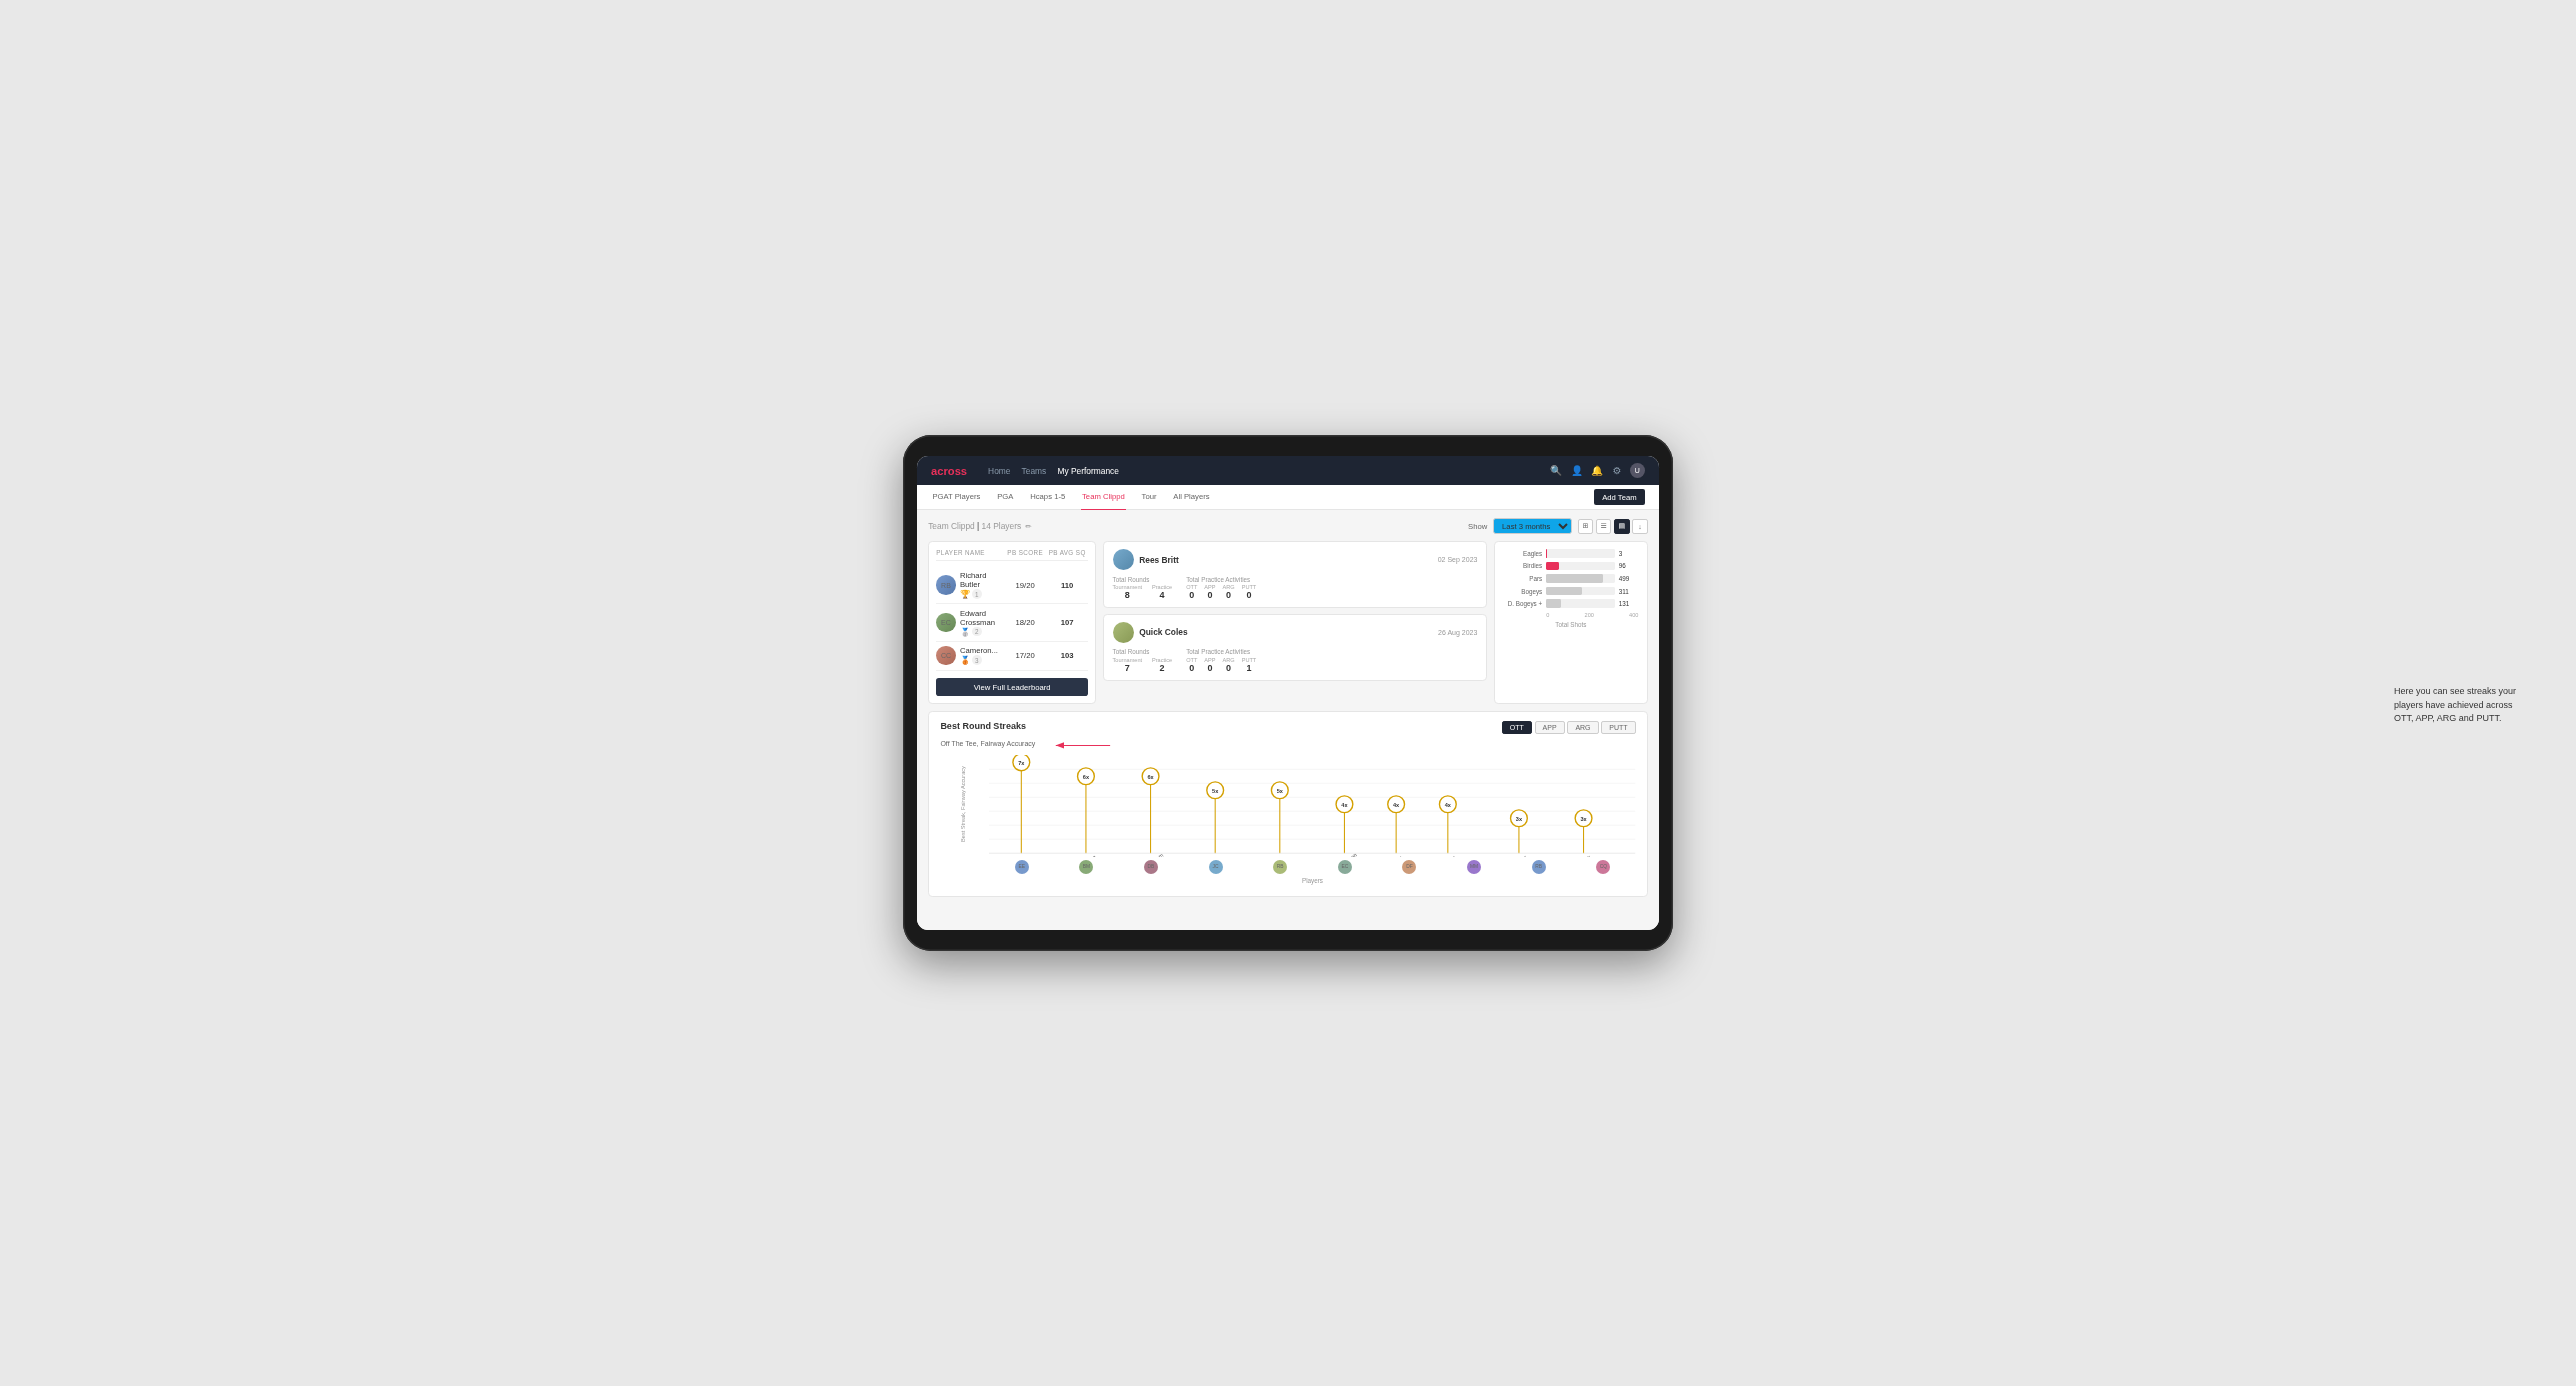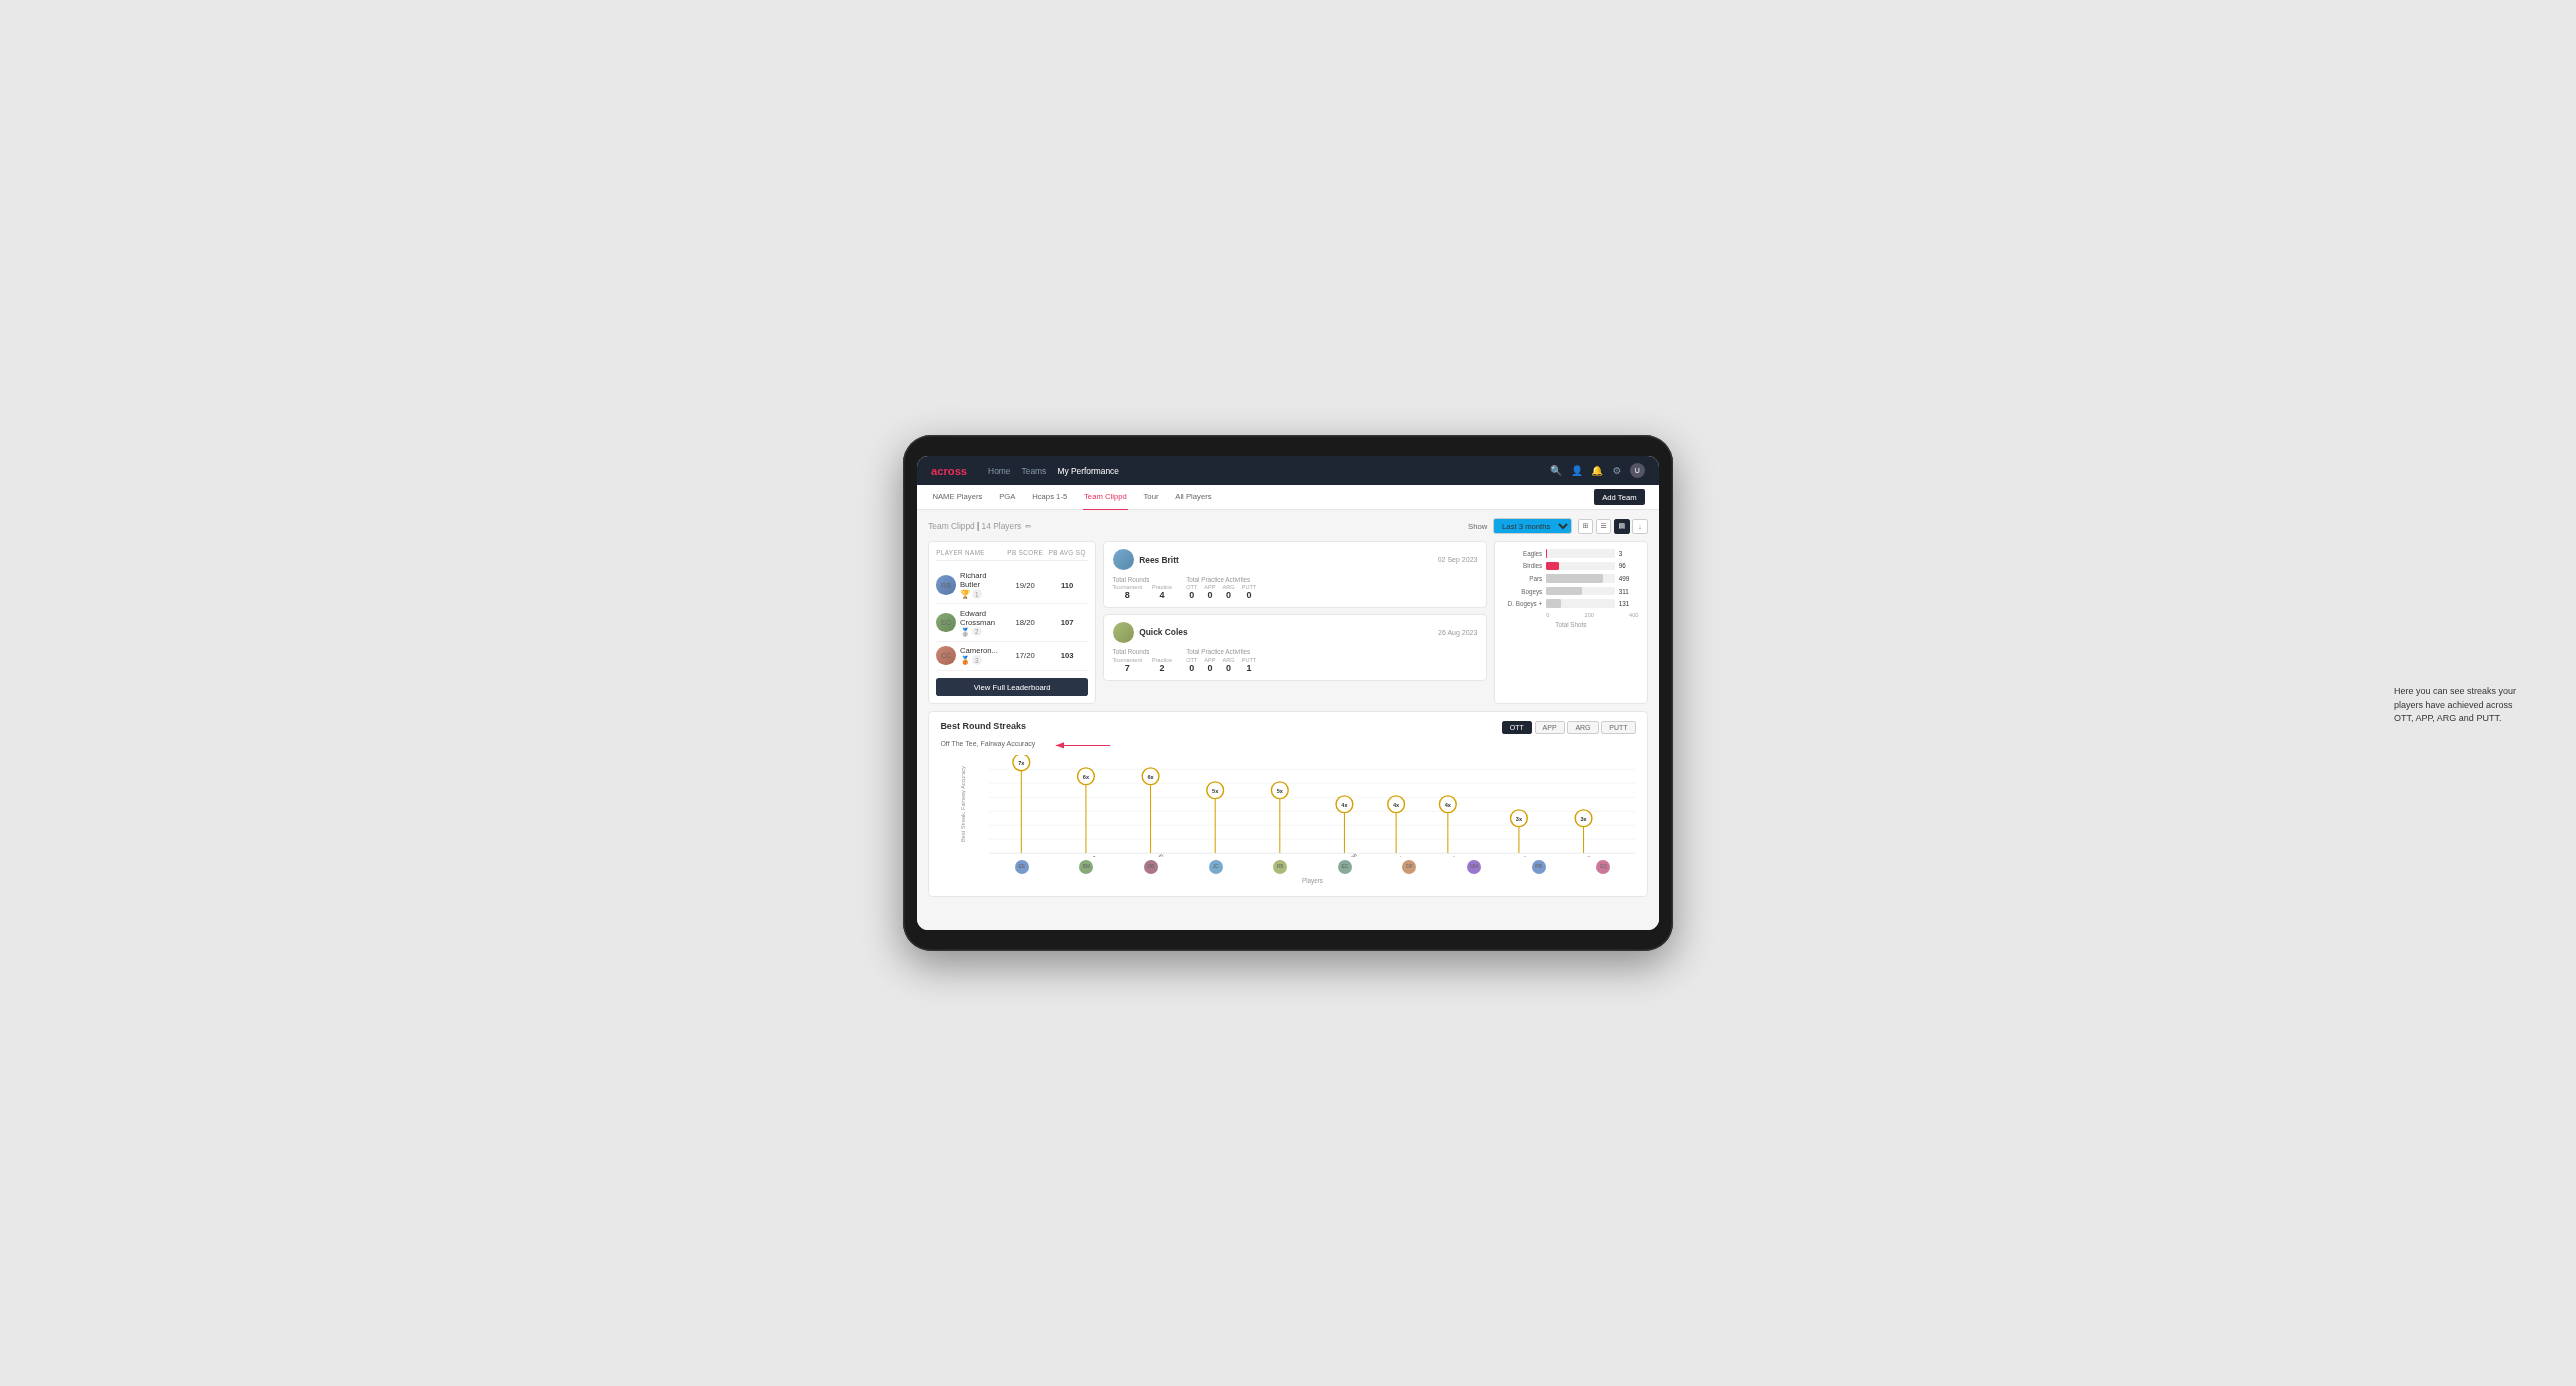--- a/index.html
+++ b/index.html
@@ -470,21 +470,21 @@
       <div class="nav-actions">
         <span class="nav-icon">🔍</span>
         <span class="nav-icon">👤</span>
         <span class="nav-icon">🔔</span>
         <span class="nav-icon">⚙</span>
         <div class="nav-avatar">U</div>
       </div>
     </nav>
 
     <div class="sub-nav">
-      <span class="sub-nav-link">NAME Players</span>
+      <span class="sub-nav-link">PGAT Players</span>
       <span class="sub-nav-link">PGA</span>
       <span class="sub-nav-link">Hcaps 1-5</span>
       <span class="sub-nav-link active">Team Clippd</span>
       <span class="sub-nav-link">Tour</span>
       <span class="sub-nav-link">All Players</span>
       <button class="add-team-btn">Add Team</button>
     </div>
 
     <div class="main-content">
 

